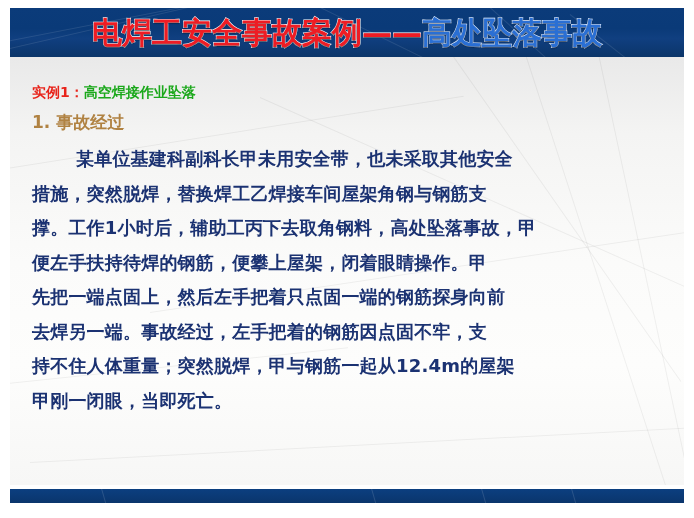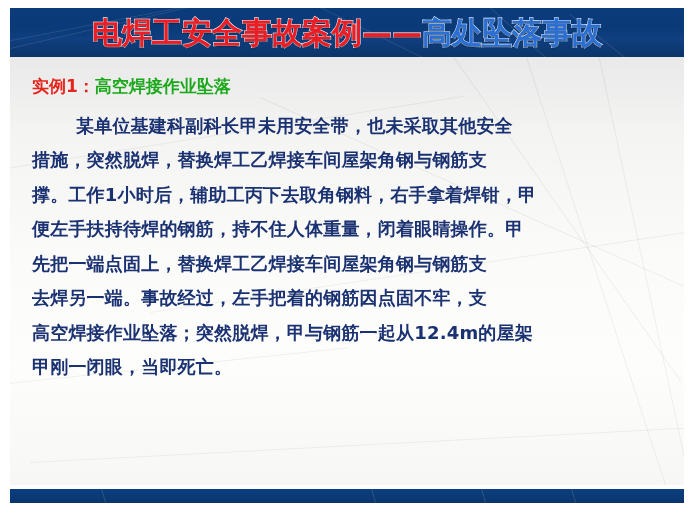--- a/index.html
+++ b/index.html
@@ -102,24 +102,24 @@
   .bgG { left: -40px;  top: 330px; width: 380px; transform: rotate(-6deg); }
   .bgH { left: 20px;   top: 405px; width: 700px; transform: rotate(-3deg); }
 
   .content {
     position: relative;
     padding: 16px 18px 0 22px;
   }
 
   
   .line-example {
-    font-size: 17px;
+    font-size: 14px;
     font-weight: 700;
     line-height: 1.1;
-    margin: 4px 0 13px 0;
+    margin: 12px 0 13px 0;
     white-space: nowrap;
   }
   .ex-red   { color: #e8231a; }
   .ex-colon { color: #e8231a; }
   .ex-green { color: #1ba81b; }
 
   .line-section {
     font-size: 17px;
     font-weight: 700;
     color: #b08242;
@@ -194,29 +194,30 @@
     <span class="bg-streak bgF"></span>
     <span class="bg-streak bgG"></span>
     <span class="bg-streak bgH"></span>
 
     <div class="content">
 
       <div class="line-example">
         <span class="ex-red">实例1</span><span class="ex-colon">：</span><span class="ex-green">高空焊接作业坠落</span>
       </div>
 
+      <div class="line-section">1. 事故经过</div>
 
       <div class="para">
         <span class="pline indent">某单位基建科副科长甲未用安全带，也未采取其他安全</span>
         <span class="pline">措施，突然脱焊，替换焊工乙焊接车间屋架角钢与钢筋支</span>
-        <span class="pline">撑。工作1小时后，辅助工丙下去取角钢料，右手拿着焊钳，甲</span>
-        <span class="pline">便左手扶持待焊的钢筋，持不住人体重量，闭着眼睛操作。甲</span>
-        <span class="pline">先把一端点固上，替换焊工乙焊接车间屋架角钢与钢筋支</span>
+        <span class="pline">撑。工作1小时后，辅助工丙下去取角钢料，高处坠落事故，甲</span>
+        <span class="pline">便左手扶持待焊的钢筋，便攀上屋架，闭着眼睛操作。甲</span>
+        <span class="pline">先把一端点固上，然后左手把着只点固一端的钢筋探身向前</span>
         <span class="pline">去焊另一端。事故经过，左手把着的钢筋因点固不牢，支</span>
-        <span class="pline">高空焊接作业坠落；突然脱焊，甲与钢筋一起从12.4m的屋架</span>
+        <span class="pline">持不住人体重量；突然脱焊，甲与钢筋一起从12.4m的屋架</span>
         <span class="pline">甲刚一闭眼，当即死亡。</span>
       </div>
 
     </div>
   </div>
 
   <div class="footer-bar">
     <span class="fs fs1"></span>
     <span class="fs fs2"></span>
     <span class="fs fs3"></span>

